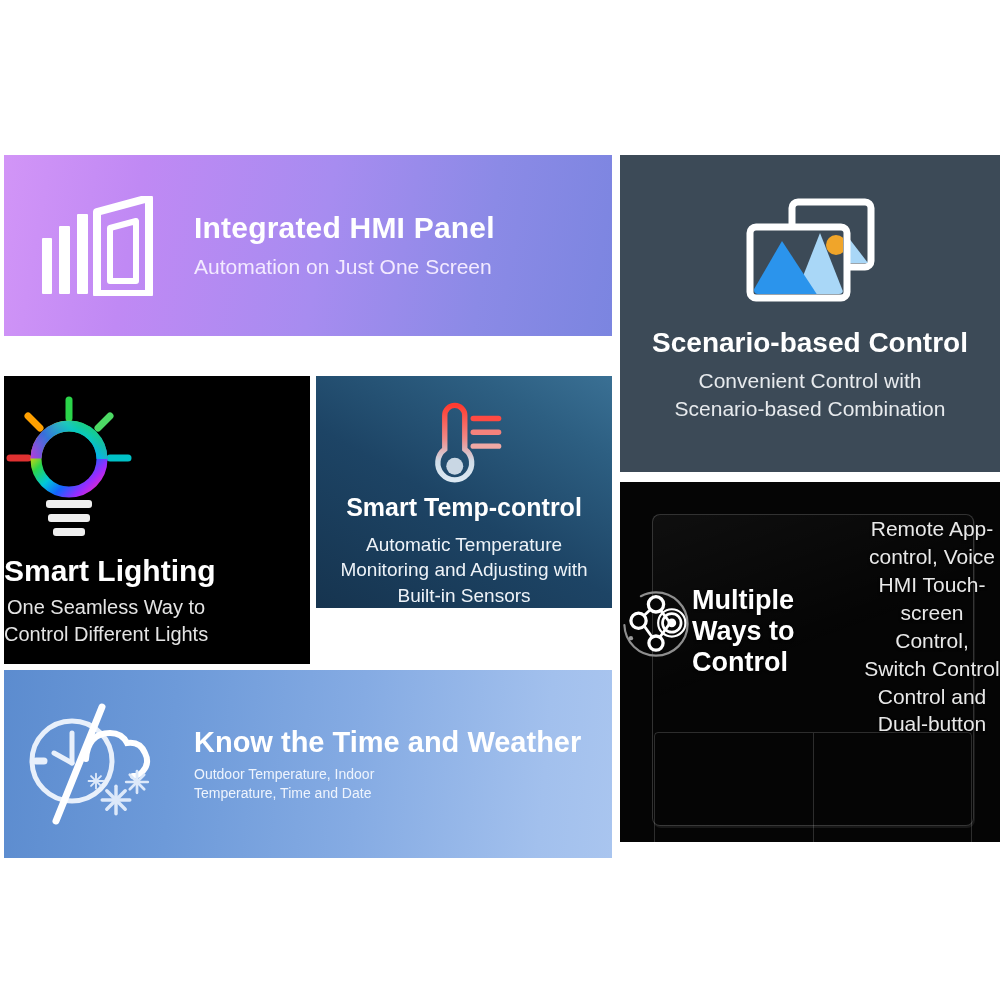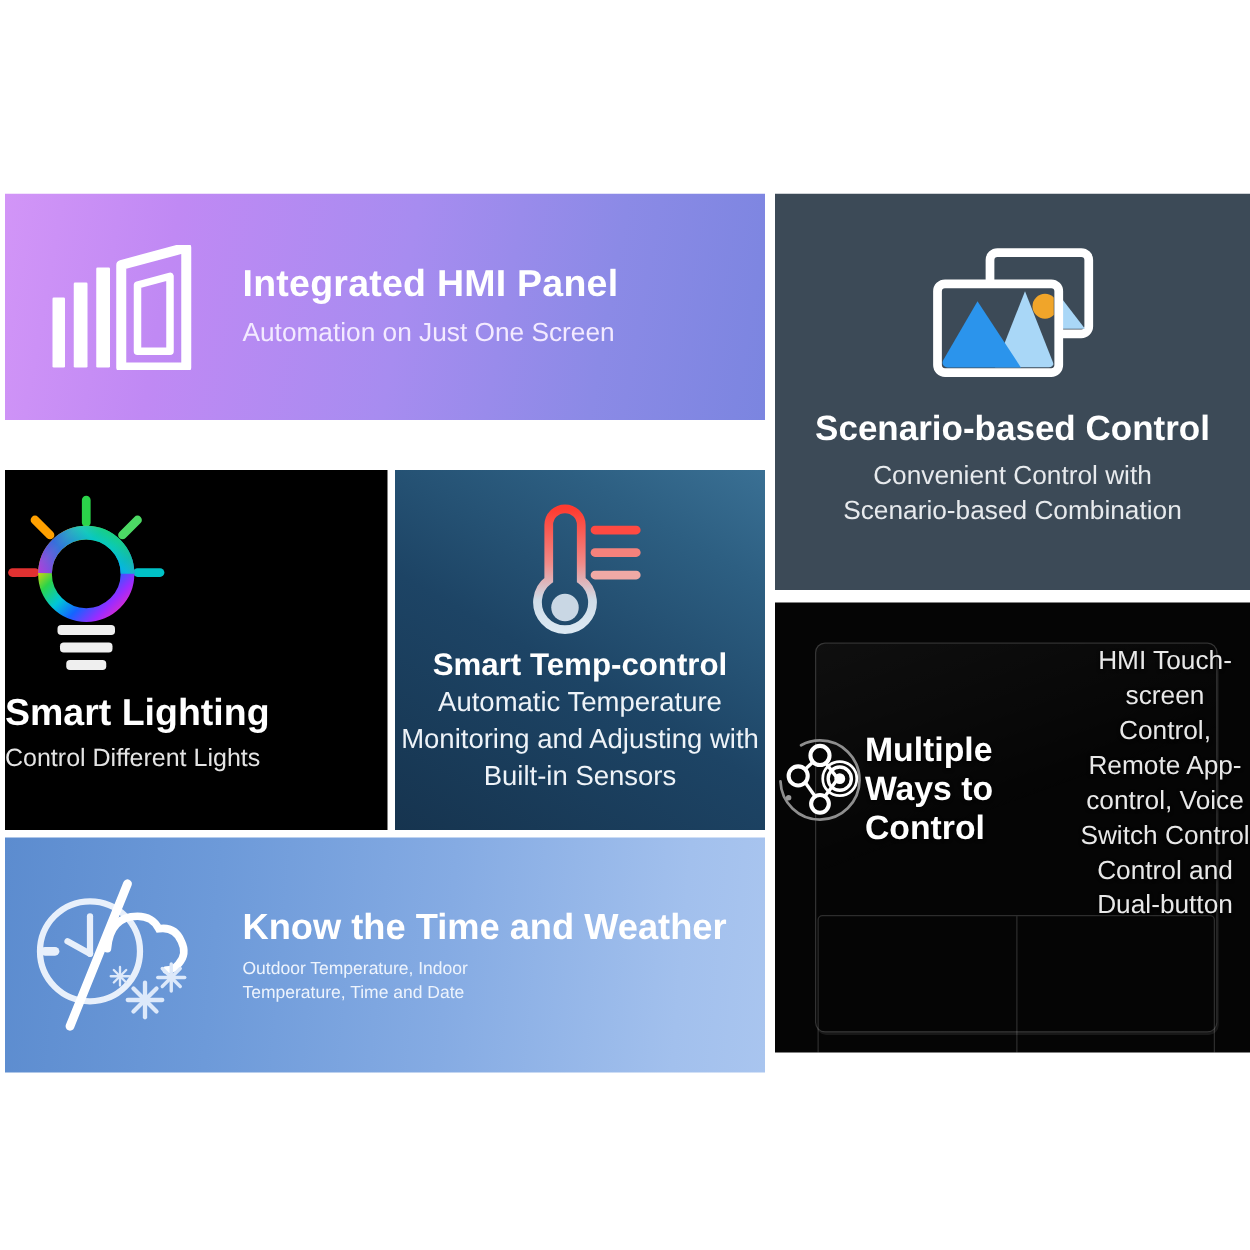--- a/index.html
+++ b/index.html
@@ -45,30 +45,30 @@
   }
   #card-light .title {
     font-size: 30px; font-weight: bold; color: #ffffff; margin-top: 8px;
   }
   #card-light .sub {
     margin-top: 6px; font-size: 20px; color: #e4e4e4; text-align: center; line-height: 1.33;
   }
 
   
   #card-temp {
-    left: 316px; top: 376px; width: 296px; height: 288px;
+    left: 316px; top: 376px; width: 296px; height: 232px;
     background: linear-gradient(30deg, #16344f 0%, #1d4465 45%, #2d5f82 80%, #3a7094 100%);
     flex-direction: column; align-items: center; justify-content: flex-start;
     padding-top: 24px;
   }
   #card-temp .title {
     font-size: 25px; font-weight: bold; color: #ffffff; margin-top: 8px;
   }
   #card-temp .sub {
-    margin-top: 0; font-size: 22px; color: #eef3f8; text-align: center; line-height: 1.34;
+    margin-top: 10px; font-size: 19px; color: #eef3f8; text-align: center; line-height: 1.34;
   }
 
   
   #card-weather {
     left: 4px; top: 670px; width: 608px; height: 188px;
     background: linear-gradient(95deg, #5c8ccf 0%, #6d9ad9 28%, #85abe3 58%, #a2c0ed 88%, #a9c5ef 100%);
     align-items: center;
   }
   #card-weather .icon-wrap { width: 190px; display: flex; align-items: center; justify-content: center; }
   #card-weather .title {
@@ -186,20 +186,21 @@
       <circle cx="65" cy="63" r="33" fill="none" stroke="url(#rg2)" stroke-width="11" stroke-dasharray="104 104" stroke-dashoffset="-104" opacity=".85"></circle>
 
       <g fill="#efefef">
         <rect x="42" y="104" width="46" height="8" rx="3"></rect>
         <rect x="44" y="118" width="42" height="8" rx="3"></rect>
         <rect x="49" y="132" width="32" height="8" rx="3"></rect>
       </g>
     </svg>
     <div class="title">Smart Lighting</div>
     <div class="sub">
+      <div>One Seamless Way to</div>
       <div>Control Different Lights</div>
     </div>
   </div>
 
   <div class="card" id="card-temp">
     <svg width="120" height="110" viewBox="0 0 120 110">
       <defs>
         <linearGradient id="tg" x1="0" y1="0" x2="0" y2="1">
           <stop offset="0%" stop-color="#ff3b30"></stop>
             <stop offset="45%" stop-color="#f08a88"></stop>
@@ -302,21 +303,21 @@
         <circle cx="66" cy="30" r="14" fill="#050505" stroke="#ffffff" stroke-width="6"></circle>
         <circle cx="34" cy="60" r="14" fill="#050505" stroke="#ffffff" stroke-width="6"></circle>
         <circle cx="66" cy="101" r="13" fill="#050505" stroke="#ffffff" stroke-width="6"></circle>
         <circle cx="95" cy="64" r="25" fill="none" stroke="#ffffff" stroke-width="4"></circle>
         <circle cx="95" cy="64" r="17" fill="none" stroke="#ffffff" stroke-width="5"></circle>
         <circle cx="95" cy="64" r="8" fill="#ffffff"></circle>
         <circle cx="20" cy="92" r="4" fill="#9a9a9a"></circle>
       </svg>
       <div class="title">Multiple Ways to Control</div>
       <div class="sub">
+        <div>Remote App-control, Voice</div>
         <div>HMI Touch-screen Control,</div>
-        <div>Remote App-control, Voice</div>
         <div>Switch Control</div>
         <div>Control and Dual-button</div>
       </div>
     </div>
   </div>
 
 </div>
 
 </body></html>

